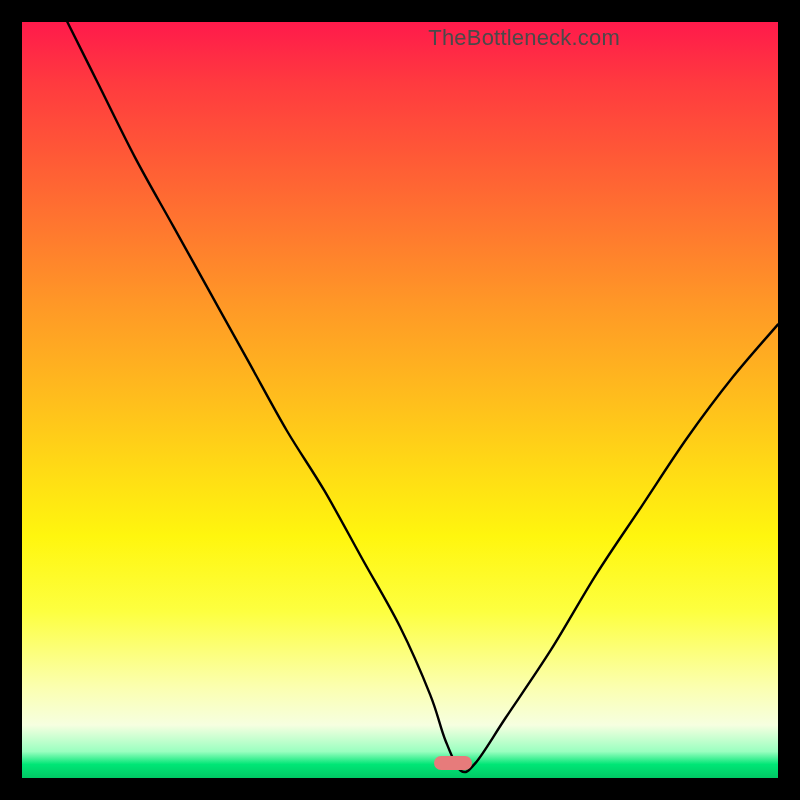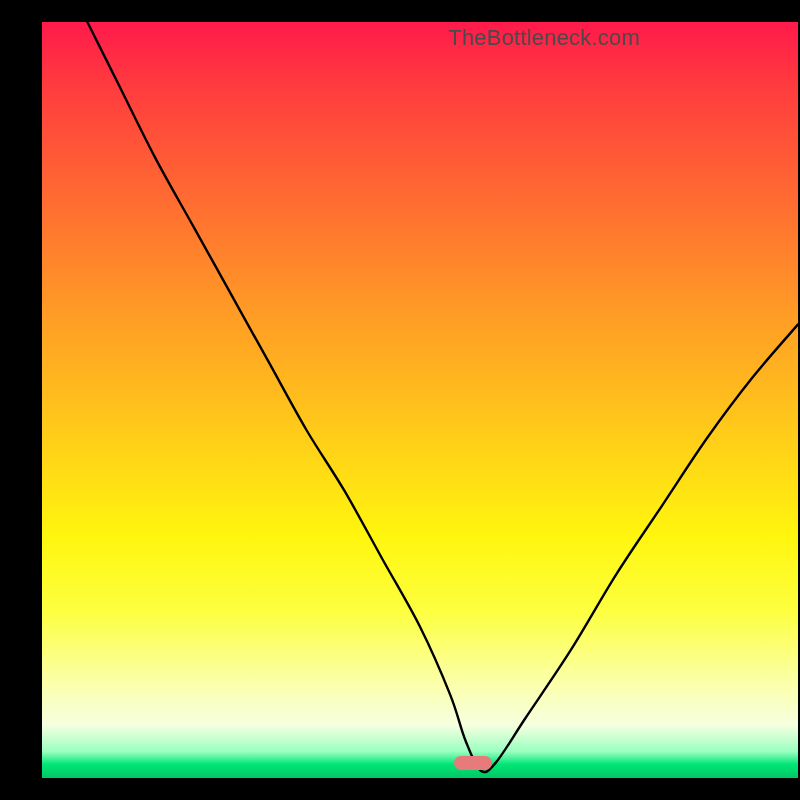--- a/index.html
+++ b/index.html
@@ -18,21 +18,20 @@
     width: 756px;
     height: 756px;
     background: #000;
   }
   .plot-area {
     position: absolute;
     left: 0;
     top: 0;
     width: 604px;
     height: 756px;
-    margin-left: 20px;
   }
   .gradient-bg {
     position: absolute;
     left: 0;
     top: 0;
     width: 756px;
     height: 756px;
     background: linear-gradient(
       to bottom,
       #ff1a4b 0%,

